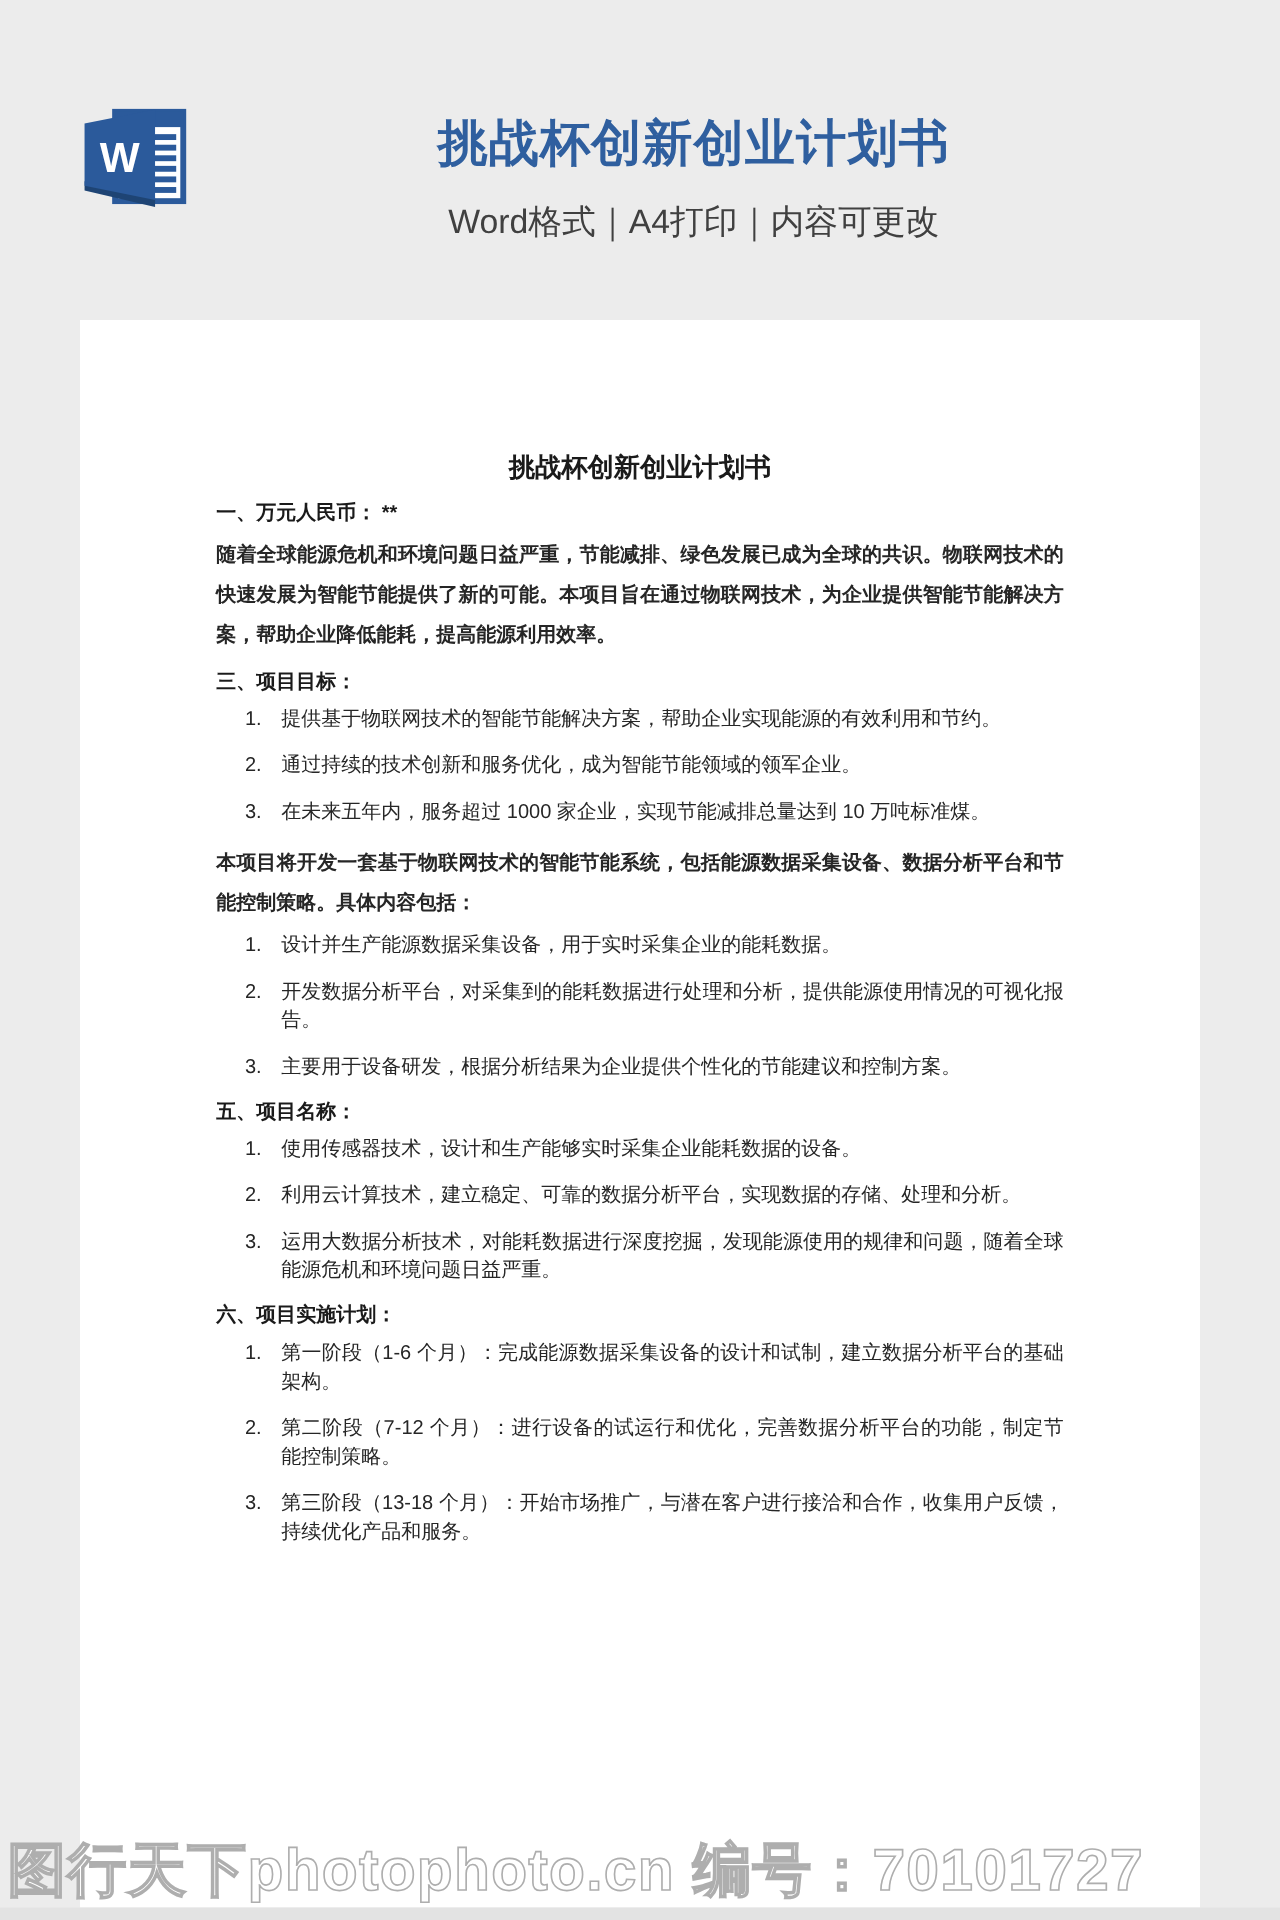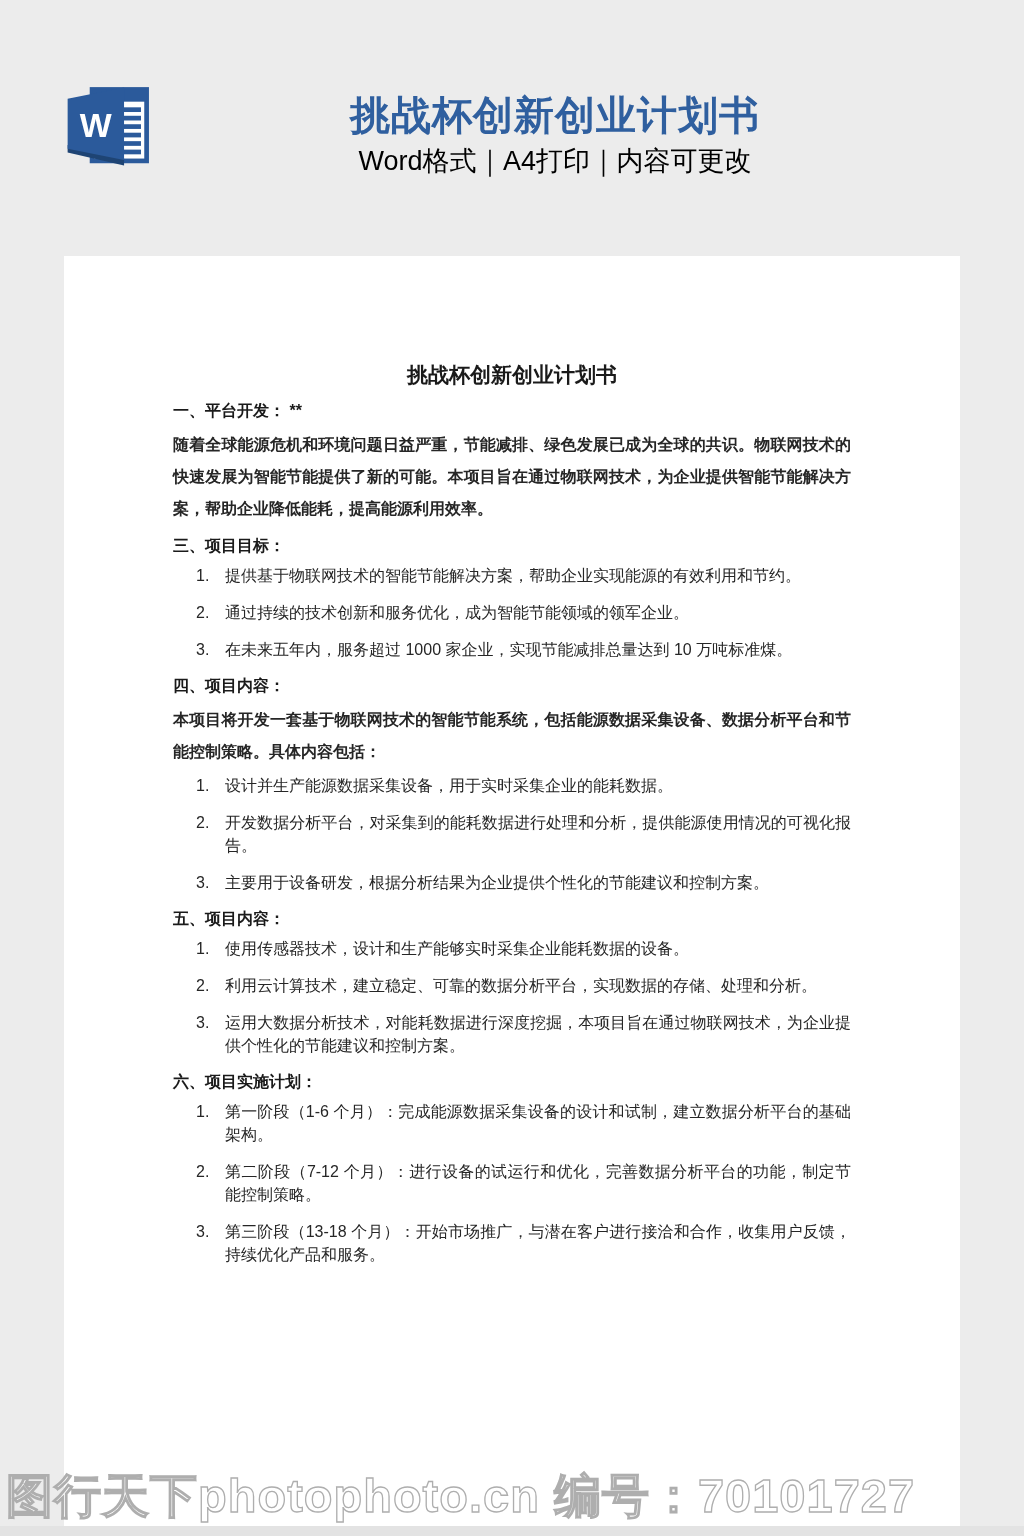--- a/index.html
+++ b/index.html
@@ -17,23 +17,23 @@
   .header-titles {
     position:absolute; left:86px; right:0; top:92px;
     text-align:center;
   }
   .header-title {
     font-size:40px; line-height:46px; font-weight:bold;
     color:#2f5f9f;
     letter-spacing:1px;
   }
   .header-subtitle {
-    margin-top:8px;
+    margin-top:24px;
     font-size:27px; line-height:30px;
-    color:#000000;
+    color:#404040;
   }
 
   
   .page {
     position:absolute; left:64px; top:256px;
     width:896px; height:1270px;
     background:#ffffff;
     box-sizing:border-box;
     padding:104px 109px 0 109px;
     color:#262626;
@@ -116,49 +116,48 @@
   <div class="header-titles">
     <div class="header-title">挑战杯创新创业计划书</div>
     <div class="header-subtitle">Word格式｜A4打印｜内容可更改</div>
   </div>
 </div>
 
 <div class="page">
   <div class="doc-title">挑战杯创新创业计划书</div>
 
   <div>
-    <div class="sec-heading">一、平台开发： **</div>
+    <div class="sec-heading">一、万元人民币： **</div>
     <p class="doc-para">随着全球能源危机和环境问题日益严重，节能减排、绿色发展已成为全球的共识。物联网技术的快速发展为智能节能提供了新的可能。本项目旨在通过物联网技术，为企业提供智能节能解决方案，帮助企业降低能耗，提高能源利用效率。</p>
   </div>
 
   <div>
     <div class="sec-heading">三、项目目标：</div>
     <ol class="doc-list">
       <li><span class="li-num">1.</span><span>提供基于物联网技术的智能节能解决方案，帮助企业实现能源的有效利用和节约。</span></li>
       <li><span class="li-num">2.</span><span>通过持续的技术创新和服务优化，成为智能节能领域的领军企业。</span></li>
       <li><span class="li-num">3.</span><span>在未来五年内，服务超过 1000 家企业，实现节能减排总量达到 10 万吨标准煤。</span></li>
     </ol>
   </div>
 
   <div>
-    <div class="sec-heading">四、项目内容：</div>
     <p class="doc-para">本项目将开发一套基于物联网技术的智能节能系统，包括能源数据采集设备、数据分析平台和节能控制策略。具体内容包括：</p>
     <ol class="doc-list">
       <li><span class="li-num">1.</span><span>设计并生产能源数据采集设备，用于实时采集企业的能耗数据。</span></li>
       <li><span class="li-num">2.</span><span>开发数据分析平台，对采集到的能耗数据进行处理和分析，提供能源使用情况的可视化报告。</span></li>
       <li><span class="li-num">3.</span><span>主要用于设备研发，根据分析结果为企业提供个性化的节能建议和控制方案。</span></li>
     </ol>
   </div>
 
   <div>
-    <div class="sec-heading">五、项目内容：</div>
+    <div class="sec-heading">五、项目名称：</div>
     <ol class="doc-list">
       <li><span class="li-num">1.</span><span>使用传感器技术，设计和生产能够实时采集企业能耗数据的设备。</span></li>
       <li><span class="li-num">2.</span><span>利用云计算技术，建立稳定、可靠的数据分析平台，实现数据的存储、处理和分析。</span></li>
-      <li><span class="li-num">3.</span><span>运用大数据分析技术，对能耗数据进行深度挖掘，本项目旨在通过物联网技术，为企业提供个性化的节能建议和控制方案。</span></li>
+      <li><span class="li-num">3.</span><span>运用大数据分析技术，对能耗数据进行深度挖掘，发现能源使用的规律和问题，随着全球能源危机和环境问题日益严重。</span></li>
     </ol>
   </div>
 
   <div>
     <div class="sec-heading">六、项目实施计划：</div>
     <ol class="doc-list">
       <li><span class="li-num">1.</span><span>第一阶段（1-6 个月）：完成能源数据采集设备的设计和试制，建立数据分析平台的基础架构。</span></li>
       <li><span class="li-num">2.</span><span>第二阶段（7-12 个月）：进行设备的试运行和优化，完善数据分析平台的功能，制定节能控制策略。</span></li>
       <li><span class="li-num">3.</span><span>第三阶段（13-18 个月）：开始市场推广，与潜在客户进行接洽和合作，收集用户反馈，持续优化产品和服务。</span></li>
     </ol>

